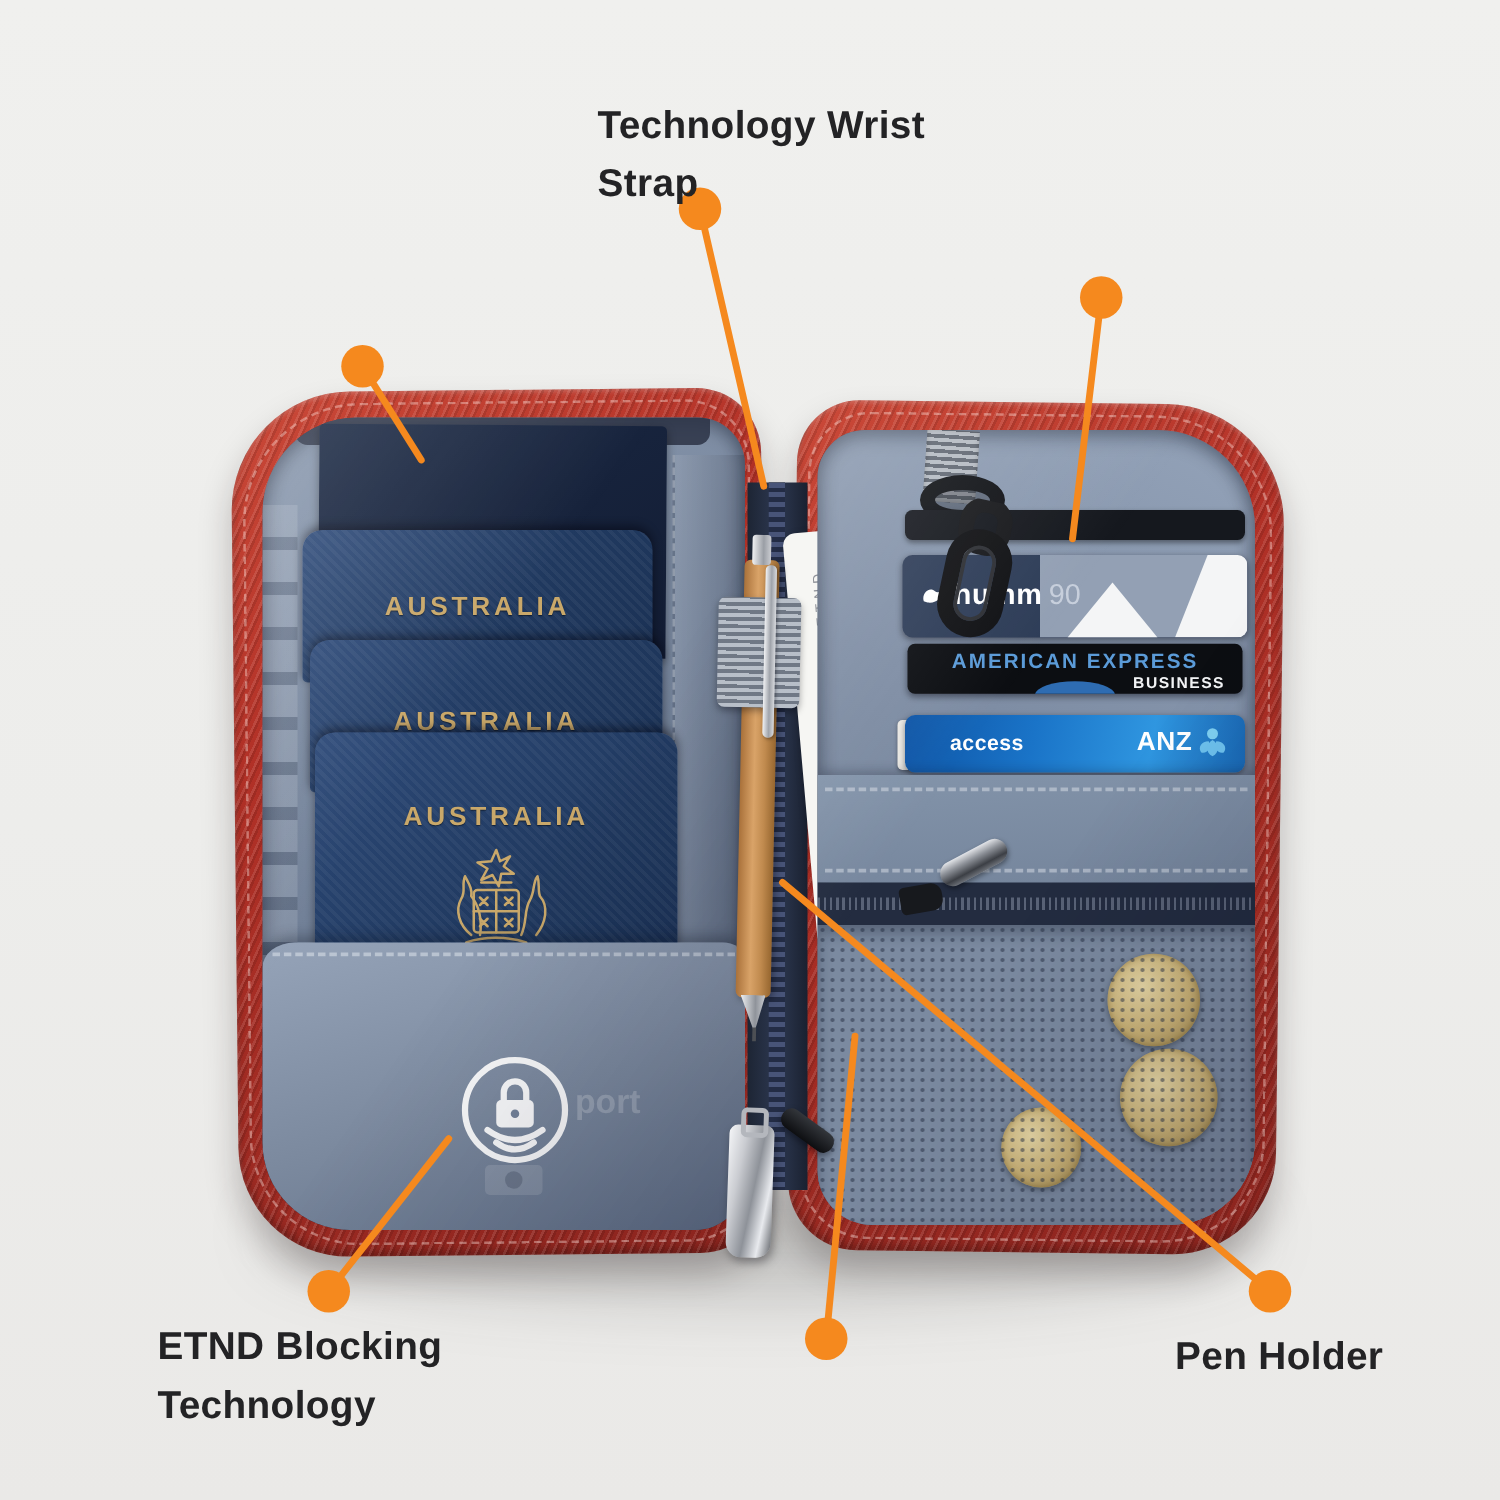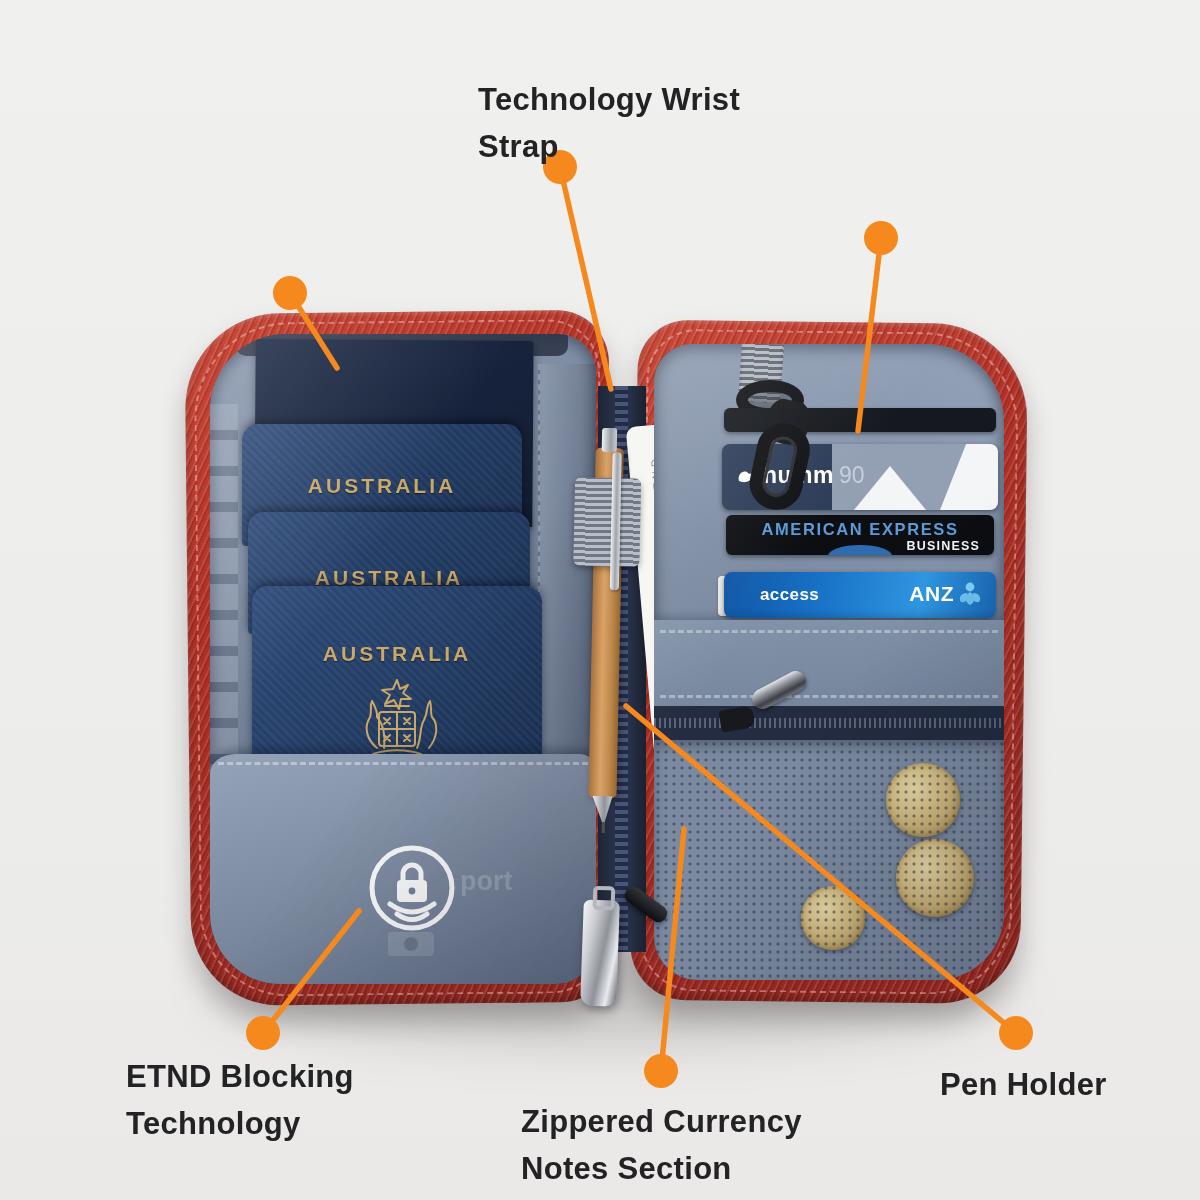--- a/index.html
+++ b/index.html
@@ -345,20 +345,16 @@
     <div>Technology Wrist</div>
     <div>Strap</div>
   </div>
 
 
   <div class="abs labels callout" style="left:126px;top:1053px;">
     <div>ETND Blocking</div>
     <div>Technology</div>
   </div>
 
-  <div class="abs labels callout" style="left:521px;top:1098px;">
-    <div>Zippered Currency</div>
-    <div>Notes Section</div>
-  </div>
 
   <div class="abs labels callout" style="left:928px;top:1061px;margin-left:12px;">Pen Holder</div>
 
 </div>
 
 </body></html>

